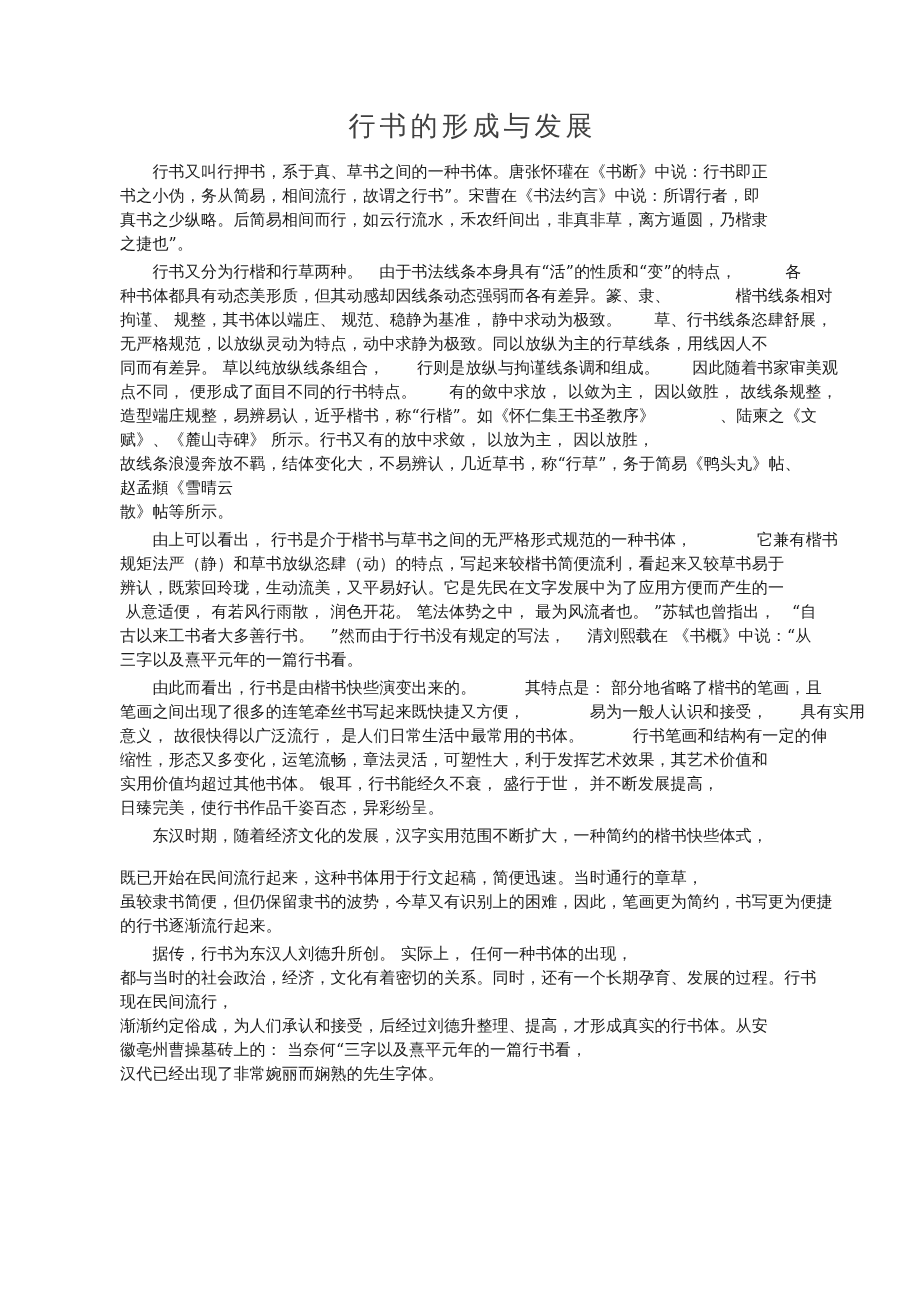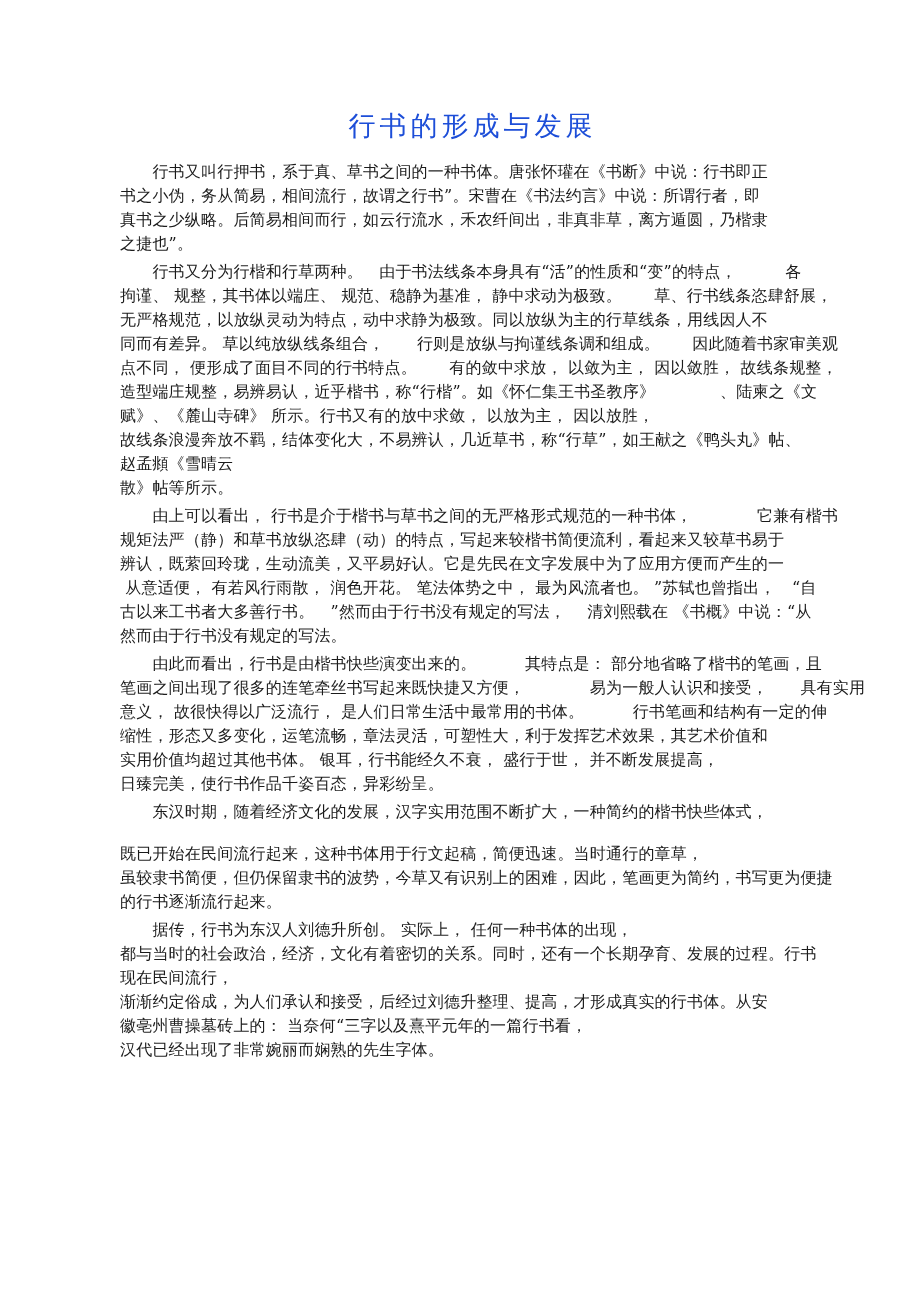--- a/index.html
+++ b/index.html
@@ -20,21 +20,21 @@
     padding: 106px 95px 0 120px;
     width: 705px;
   }
   .doc-title {
     margin: 0 0 14px 0;
     font-size: 27px;
     font-weight: 500;
     letter-spacing: 4px;
     text-align: center;
     line-height: 40px;
-    color: #1d4ed8;
+    color: #404040;
   }
   .para {
     margin: 0 0 4px 0;
   }
   .para.gap-before {
     margin-top: 18px;
   }
   .line {
     font-size: 16px;
     line-height: 24px;
@@ -50,37 +50,38 @@
     <h1 class="doc-title">行书的形成与发展</h1>
     <div id="doc-body">
         <div class="para">
           <div class="line">　　行书又叫行押书，系于真、草书之间的一种书体。唐张怀瓘在《书断》中说：行书即正</div>
           <div class="line">书之小伪，务从简易，相间流行，故谓之行书”。宋曹在《书法约言》中说：所谓行者，即</div>
           <div class="line">真书之少纵略。后简易相间而行，如云行流水，禾农纤间出，非真非草，离方遁圆，乃楷隶</div>
           <div class="line">之捷也”。</div>
         </div>
         <div class="para">
           <div class="line">　　行书又分为行楷和行草两种。　由于书法线条本身具有“活”的性质和“变”的特点，　　　各</div>
+          <div class="line">种书体都具有动态美形质，但其动感却因线条动态强弱而各有差异。篆、隶、　　　　楷书线条相对</div>
           <div class="line">拘谨、 规整，其书体以端庄、 规范、稳静为基准， 静中求动为极致。　　草、行书线条恣肆舒展，</div>
           <div class="line">无严格规范，以放纵灵动为特点，动中求静为极致。同以放纵为主的行草线条，用线因人不</div>
           <div class="line">同而有差异。 草以纯放纵线条组合，　　行则是放纵与拘谨线条调和组成。　　因此随着书家审美观</div>
           <div class="line">点不同， 便形成了面目不同的行书特点。　　有的敛中求放， 以敛为主， 因以敛胜， 故线条规整，</div>
           <div class="line">造型端庄规整，易辨易认，近乎楷书，称“行楷”。如《怀仁集王书圣教序》　　　　、陆柬之《文</div>
           <div class="line">赋》、《麓山寺碑》 所示。行书又有的放中求敛， 以放为主， 因以放胜，</div>
-          <div class="line">故线条浪漫奔放不羁，结体变化大，不易辨认，几近草书，称“行草”，如王献之《鸭头丸》帖、</div>
+          <div class="line">故线条浪漫奔放不羁，结体变化大，不易辨认，几近草书，称“行草”，务于简易《鸭头丸》帖、</div>
           <div class="line">赵孟頫《雪晴云</div>
           <div class="line">散》帖等所示。</div>
         </div>
         <div class="para">
           <div class="line">　　由上可以看出， 行书是介于楷书与草书之间的无严格形式规范的一种书体，　　　　它兼有楷书</div>
           <div class="line">规矩法严（静）和草书放纵恣肆（动）的特点，写起来较楷书简便流利，看起来又较草书易于</div>
           <div class="line">辨认，既萦回玲珑，生动流美，又平易好认。它是先民在文字发展中为了应用方便而产生的一</div>
           <div class="line"> 从意适便， 有若风行雨散， 润色开花。 笔法体势之中， 最为风流者也。 ”苏轼也曾指出，　“自</div>
           <div class="line">古以来工书者大多善行书。　”然而由于行书没有规定的写法，　 清刘熙载在 《书概》中说：“从</div>
-          <div class="line">然而由于行书没有规定的写法。</div>
+          <div class="line">三字以及熹平元年的一篇行书看。</div>
         </div>
         <div class="para">
           <div class="line">　　由此而看出，行书是由楷书快些演变出来的。　　　其特点是： 部分地省略了楷书的笔画，且</div>
           <div class="line">笔画之间出现了很多的连笔牵丝书写起来既快捷又方便，　　　　易为一般人认识和接受，　　具有实用</div>
           <div class="line">意义， 故很快得以广泛流行， 是人们日常生活中最常用的书体。　　　行书笔画和结构有一定的伸</div>
           <div class="line">缩性，形态又多变化，运笔流畅，章法灵活，可塑性大，利于发挥艺术效果，其艺术价值和</div>
           <div class="line">实用价值均超过其他书体。 银耳，行书能经久不衰， 盛行于世， 并不断发展提高，</div>
           <div class="line">日臻完美，使行书作品千姿百态，异彩纷呈。</div>
         </div>
         <div class="para">

